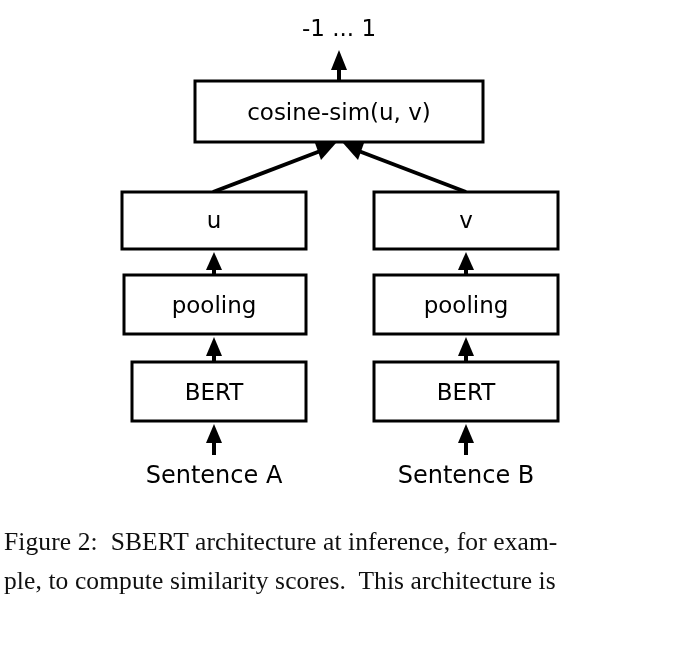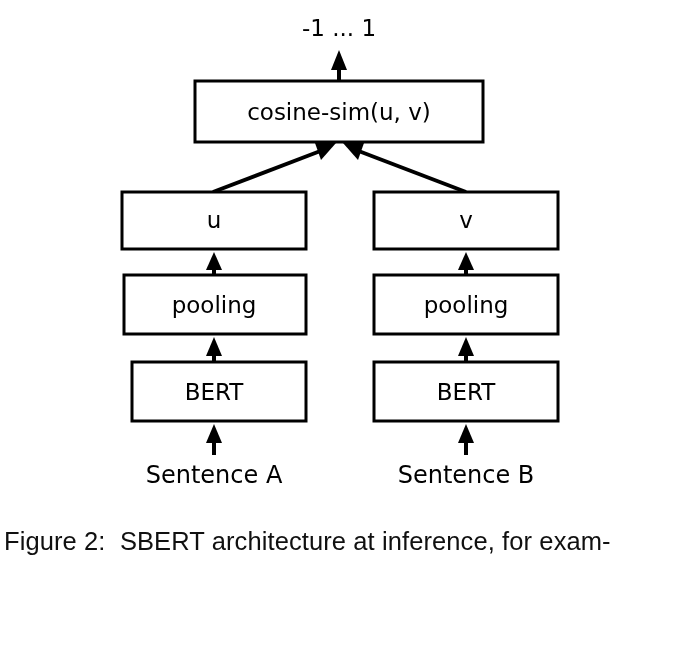--- a/index.html
+++ b/index.html
@@ -67,21 +67,21 @@
     fill: #000000;
     text-anchor: middle;
   }
 
   
   #caption {
     position: absolute;
     left: 4px;
     top: 522px;
     width: 672px;
-    font-family: Liberation Sans, sans-serif;
+    font-family: Liberation Serif, serif;
     font-size: 25.5px;
     line-height: 39px;
     color: #101010;
     letter-spacing: 0.1px;
   }
   .cap-line {
     white-space: pre;
     position: relative;
     height: 39px;
   }
@@ -200,15 +200,16 @@
     </g>
 
     <text class="dg-label-sentence" x="214" y="483">Sentence A</text>
 
     <text class="dg-label-sentence" x="466" y="483">Sentence B</text>
 
   </svg>
 
   <div id="caption">
     <div class="cap-line">Figure 2:  SBERT architecture at inference, for exam-</div>
+    <div class="cap-line">ple, to compute similarity scores.  This architecture is</div>
   </div>
 
 </div>
 
 </body></html>

